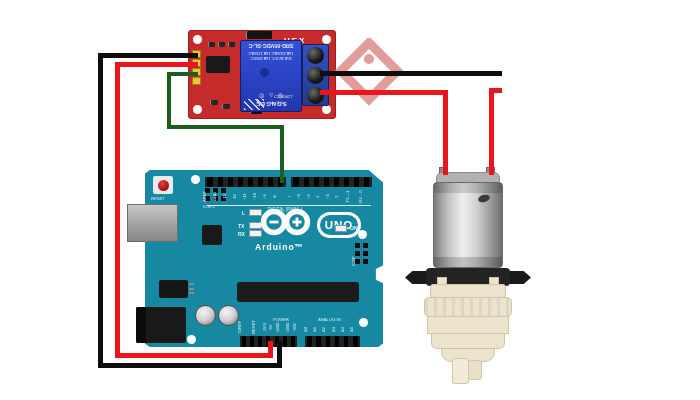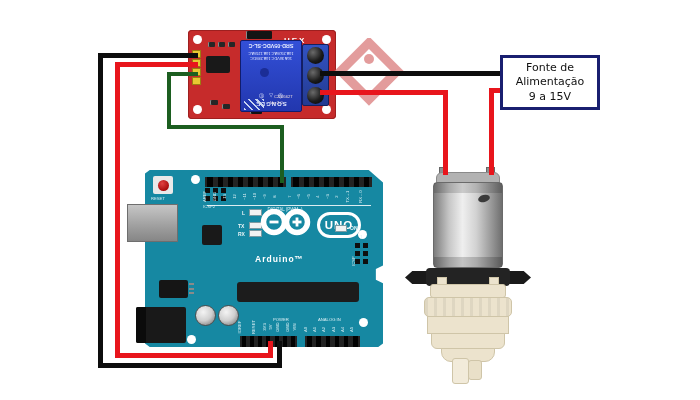--- a/index.html
+++ b/index.html
@@ -47,21 +47,21 @@
   .tlab{font-size:4.2px;color:#d9eef3;white-space:nowrap;}
   .led{background:#f2f2f2;border:1px solid #7c9aa2;box-sizing:border-box;}
   .ledlab{font-size:5px;color:#eaf6f8;font-weight:bold;}
   .dotgrid{width:5px;height:5px;background:#0e0e0e;}
   .dg-h{box-shadow:8px 0 #0e0e0e,16px 0 #0e0e0e,0 8px #0e0e0e,8px 8px #0e0e0e,16px 8px #0e0e0e;}
   .dg-v{box-shadow:8px 0 #0e0e0e,0 8px #0e0e0e,8px 8px #0e0e0e,0 16px #0e0e0e,8px 16px #0e0e0e;}
   .rot{transform:rotate(-90deg);transform-origin:left top;}
   #uno-badge{left:172px;top:42px;width:44px;height:26px;border:3px solid #fff;border-radius:14px;
      box-sizing:border-box;display:flex;align-items:center;justify-content:center;
      color:#fff;font-weight:bold;font-size:11.5px;letter-spacing:1px;}
-  #arduino-word{left:110px;top:84px;font-size:8.5px;font-weight:bold;color:#fff;letter-spacing:1px;}
+  #arduino-word{left:110px;top:72px;font-size:8.5px;font-weight:bold;color:#fff;letter-spacing:1px;}
   .cap{border-radius:50%;border:1px solid #4e4e4e;box-sizing:border-box;
        background:radial-gradient(circle at 38% 32%,#f4f4f4,#cfcfcf 50%,#909090 80%,#5c5c5c);}
   
   .cream{background:#ece3cd;border:1px solid #cfc5a8;box-sizing:border-box;}
   
   #psu-box{left:500px;top:55px;width:100px;height:55px;background:#fff;border:3px solid #191f70;
      box-sizing:border-box;z-index:45;display:flex;flex-direction:column;align-items:center;
      justify-content:center;font-family:"DejaVu Sans",sans-serif;color:#111;}
   #psu-box .l{font-size:11px;line-height:1.25;}
   #psu-box .l3{margin-top:2px;}
@@ -265,24 +265,19 @@
   <div class="c cream" style="left:489px;top:277px;width:10px;height:9px;z-index:10"></div>
   <div class="c cream" style="left:430px;top:284px;width:76px;height:14px;border-radius:3px;z-index:10"></div>
   <div class="c cream" style="left:424px;top:297px;width:88px;height:20px;border-radius:5px;z-index:10;
        background-image:repeating-linear-gradient(90deg,rgba(0,0,0,.06) 0 3px,transparent 3px 9px)"></div>
   <div class="c cream" style="left:427px;top:316px;width:82px;height:18px;z-index:10"></div>
   <div class="c cream" style="left:431px;top:333px;width:74px;height:16px;border-radius:0 0 6px 6px;z-index:10"></div>
   <div class="c cream" style="left:441px;top:348px;width:54px;height:14px;border-radius:0 0 10px 10px;z-index:10"></div>
   <div class="c cream" style="left:452px;top:358px;width:17px;height:26px;border-radius:3px;background:#f2ebda;z-index:10"></div>
   <div class="c cream" style="left:468px;top:360px;width:14px;height:20px;border-radius:3px;background:#e9e0c8;z-index:10"></div>
 
-  <div class="c" id="psu-box">
-    <div class="l">Fonte de</div>
-    <div class="l">Alimentação</div>
-    <div class="l l3">9 a 15V</div>
-  </div>
 
   <svg class="c" id="watermark" style="left:333px;top:38px" width="72" height="70" viewBox="0 0 72 70">
     <rect x="16" y="13" width="40" height="40" transform="rotate(45 36 33)" fill="#ffffff" stroke="#dd8484" stroke-width="9"></rect>
     <circle cx="36" cy="21" r="5" fill="#dd8484"></circle>
   </svg>
 
 </div>
 
 </body></html>

